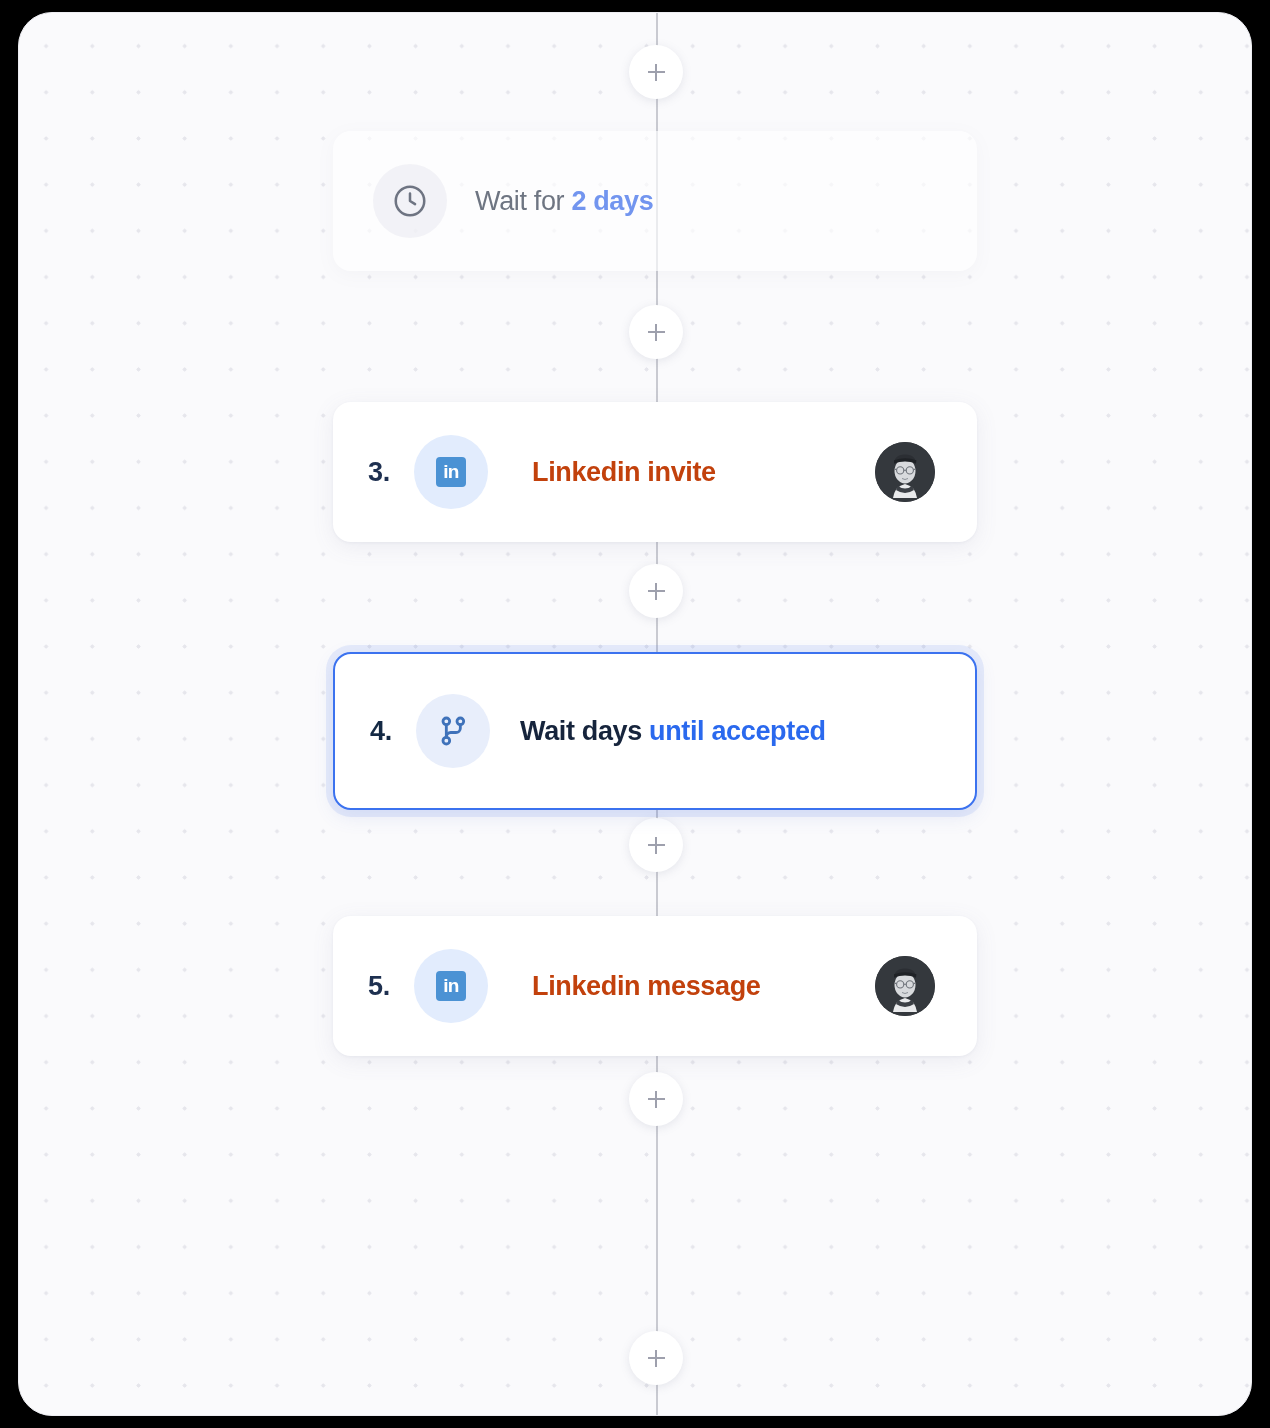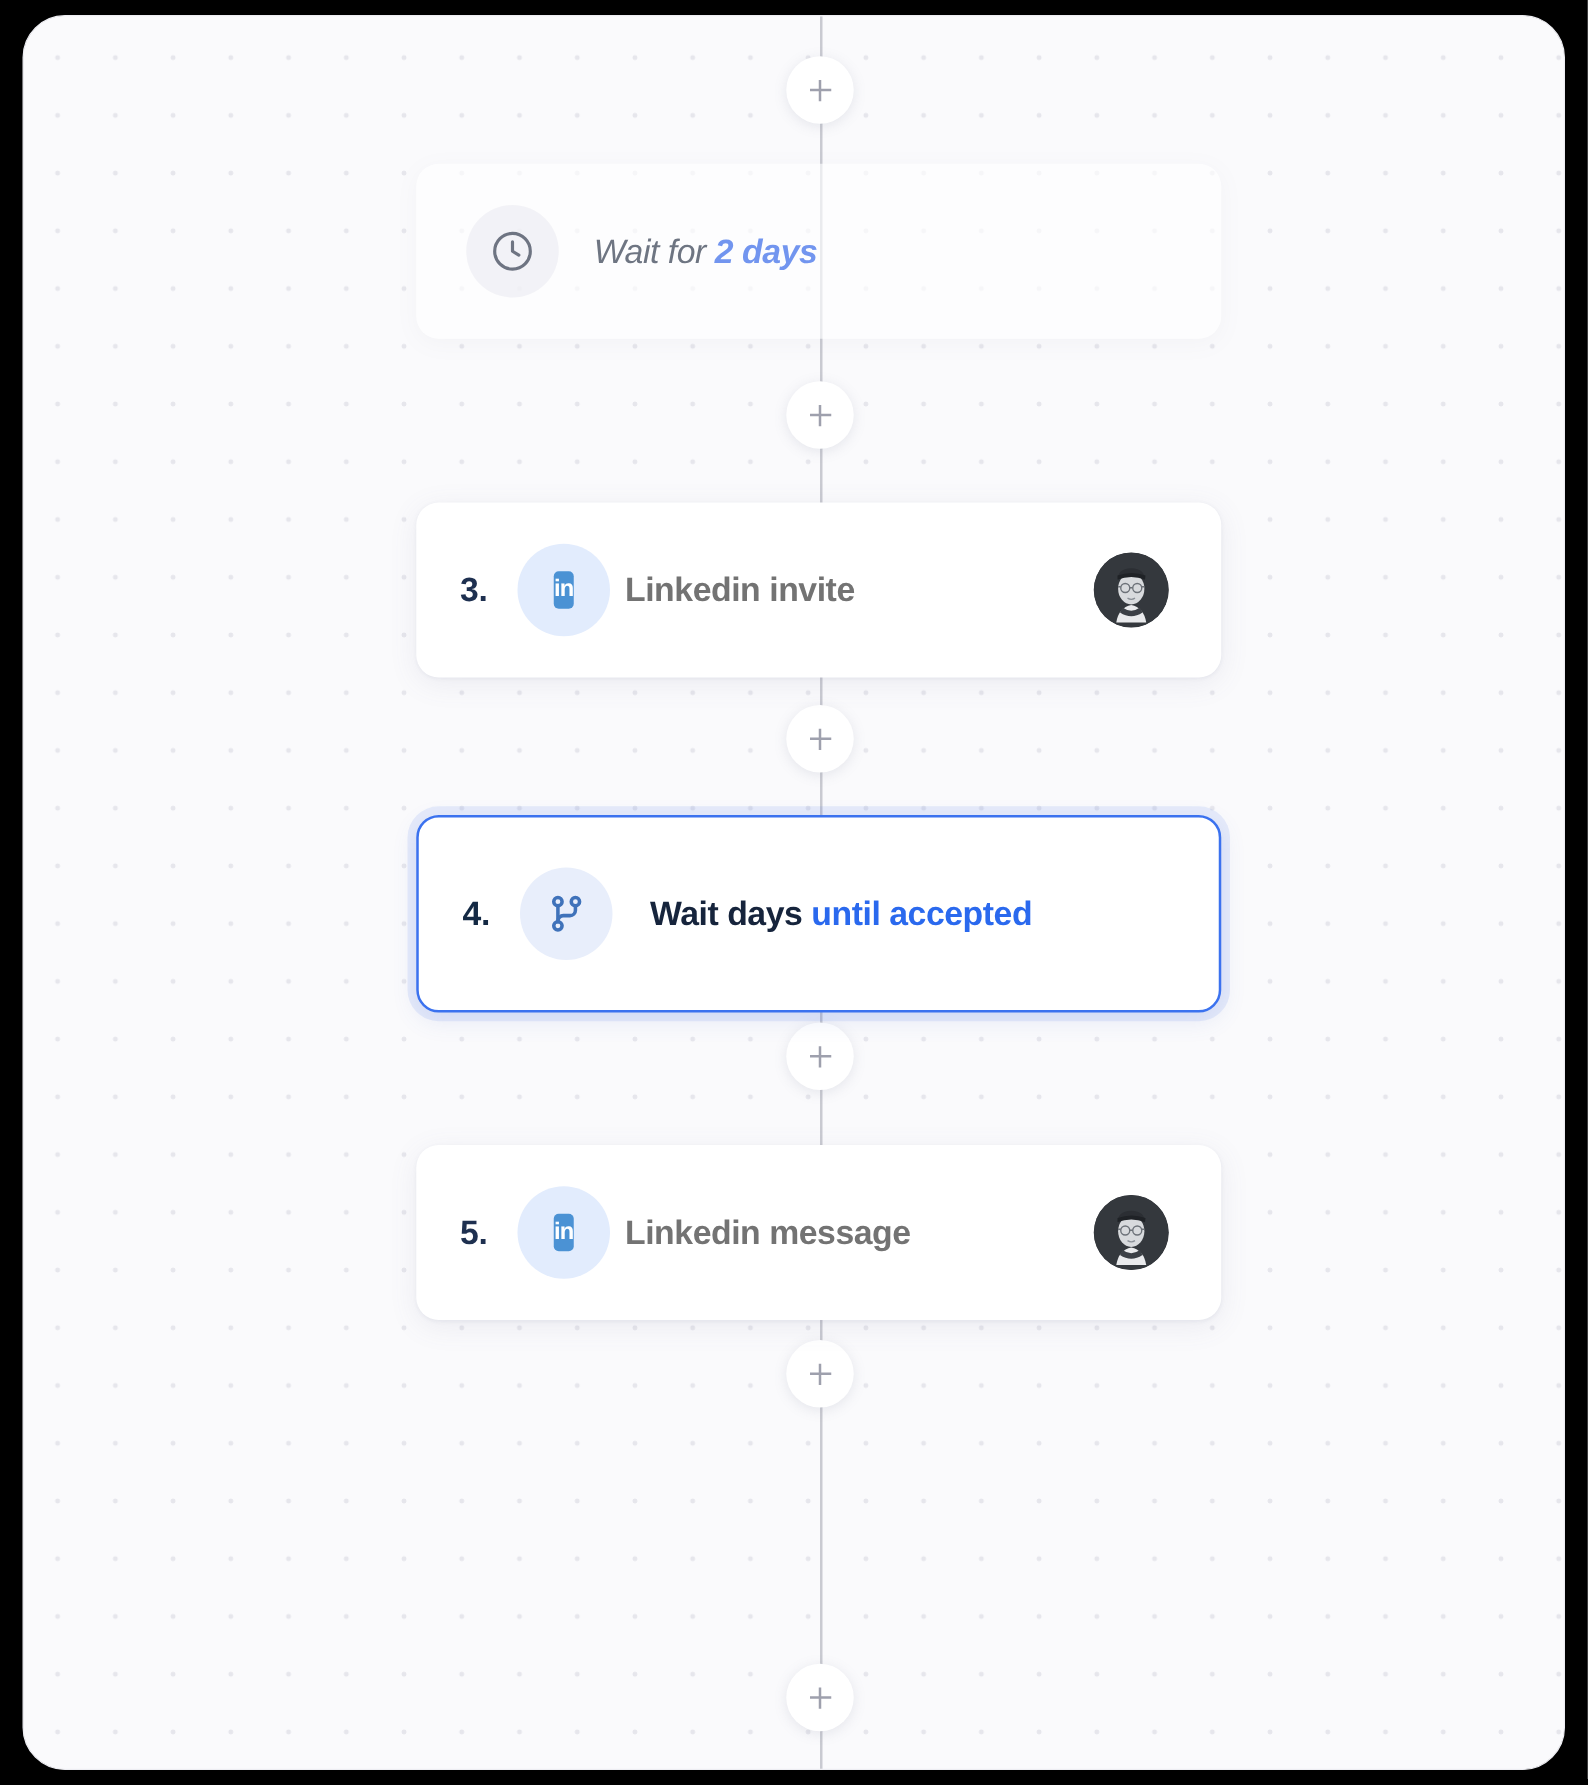--- a/index.html
+++ b/index.html
@@ -78,21 +78,20 @@
     background: #ffffff;
     box-shadow: 0 5px 22px rgba(105,112,145,0.10),
                 0 1px 3px rgba(105,112,145,0.07);
   }
 
   
   .card.wait {
     height: 140px;
     background: rgba(255,255,255,0.62);
     box-shadow: 0 4px 18px rgba(120,125,150,0.055);
-    font-style: italic;
   }
 
   
   .card.selected {
     height: 158px;
     background: #ffffff;
     border: 2px solid #3b72ef;
     box-shadow: 0 0 0 7px rgba(79,120,239,0.12),
                 0 6px 20px rgba(80,110,200,0.13);
   }
@@ -118,42 +117,42 @@
     flex: none;
   }
   .icon-bubble.blue { background: #e2ecfd; }
   .icon-bubble.ghost {
     background: rgba(234,234,240,0.55);
     margin-left: 40px;
   }
   .icon-bubble.branch { background: #e8eefb; }
 
   .li-mark {
-    width: 16px;
+    width: 30px;
     height: 30px;
     border-radius: 4px;
     background: #4b92d4;
     display: flex;
     align-items: center;
     justify-content: center;
     color: #ffffff;
     font-size: 19px;
     font-weight: 700;
     line-height: 1;
     letter-spacing: -0.6px;
     padding-bottom: 1px;
   }
 
   .card-label {
     font-size: 27px;
     font-weight: 600;
     letter-spacing: -0.35px;
     white-space: nowrap;
   }
-  .label-action { color: #737373; margin-left: 12px; }
+  .label-action { color: #c2410c; margin-left: 44px; }
   .label-wait   { color: #6e7582; font-weight: 500; margin-left: 28px; }
   .label-wait .accent { color: #7295ef; font-weight: 600; }
   .label-sel    { color: #16243c; margin-left: 30px; }
   .label-sel .accent { color: #2a69ee; }
 
   .avatar {
     position: absolute;
     right: 42px;
     width: 60px;
     height: 60px;

